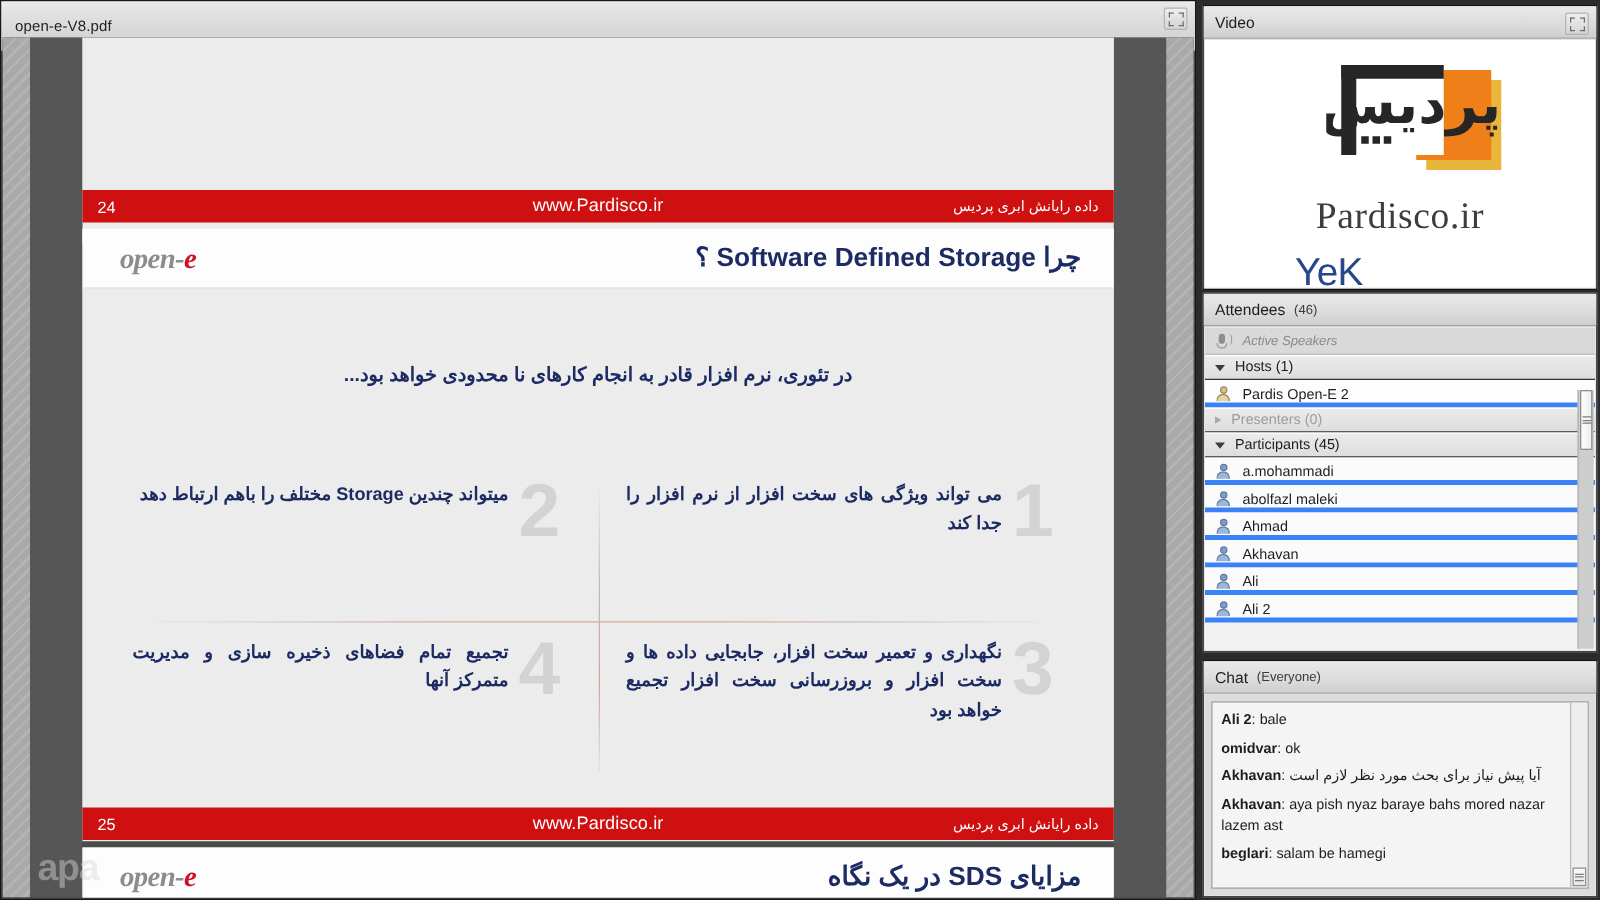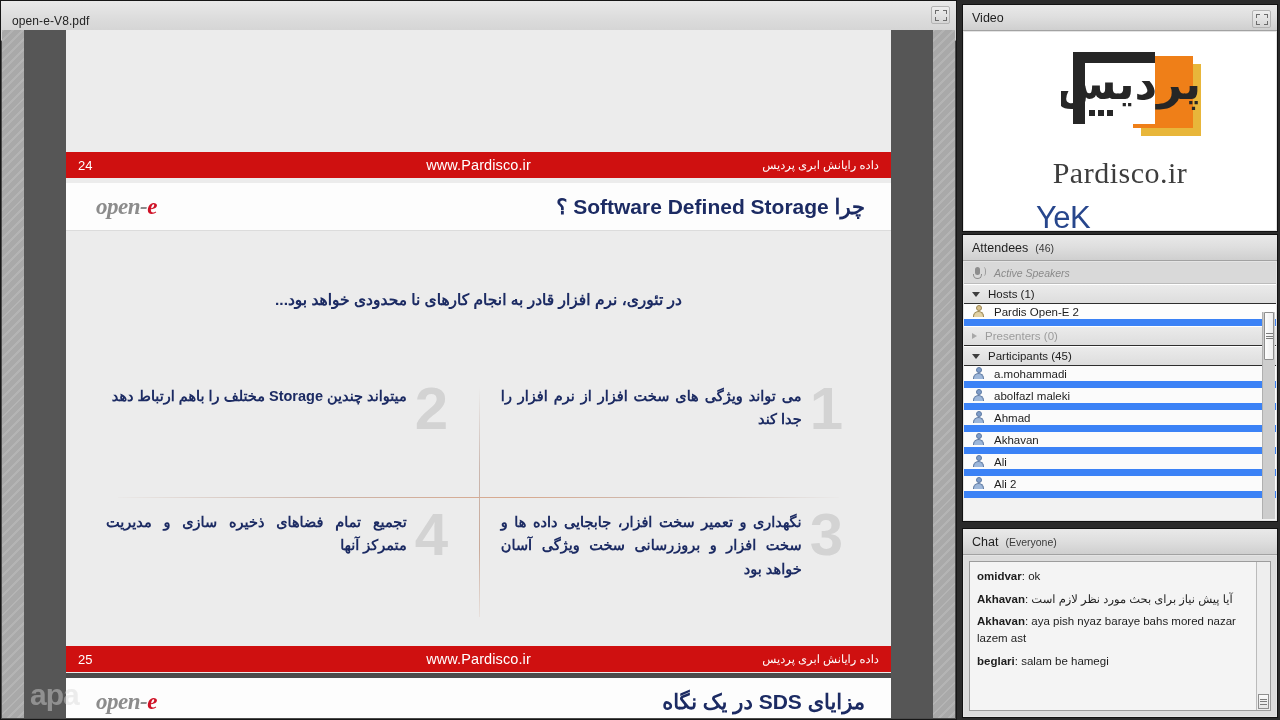--- a/index.html
+++ b/index.html
@@ -273,22 +273,22 @@
     width:0;height:0;margin-right:8px;
     border-left:5px solid #3d3d3d; border-top:3.5px solid transparent; border-bottom:3.5px solid transparent;
   }
   .tri.down {
     border-left:4px solid transparent; border-right:4px solid transparent;
     border-top:5px solid #3d3d3d; border-bottom:none;
   }
   .grp-label { font-size:11.5px; color:#1d1d1d; }
 
   .att-row {
-    height:22px; display:flex; align-items:center; padding-left:8px;
-    border-bottom:7px solid #3b82f6; background:#fbfbfb;
+    height:22px; display:flex; align-items:flex-end; padding-left:8px;
+    border-bottom:4px solid #3b82f6; background:#fbfbfb;
   }
   .att-row.host { background:#fdfdfd; }
   .av {
     width:13px; height:13px; margin-right:9px; position:relative; flex:0 0 auto;
   }
   .av b {
     position:absolute; left:4px; top:0; width:6px; height:6px; border-radius:50%;
     background:#7f9dc9; border:1px solid #5e7aa3;
   }
   .av i {
@@ -398,21 +398,21 @@
                 <span class="q-text">می تواند ویژگی های سخت افزار از نرم افزار را جدا کند</span>
                 <span class="q-num">1</span>
               </div>
 
               <div class="quad q2">
                 <span class="q-text">میتواند چندین Storage مختلف را باهم ارتباط دهد</span>
                 <span class="q-num">2</span>
               </div>
 
               <div class="quad q3">
-                <span class="q-text">نگهداری و تعمیر سخت افزار، جابجایی داده ها و سخت افزار و بروزرسانی سخت ویژگی آسان خواهد بود</span>
+                <span class="q-text">نگهداری و تعمیر سخت افزار، جابجایی داده ها و سخت افزار و بروزرسانی سخت افزار تجمیع خواهد بود</span>
                 <span class="q-num">3</span>
               </div>
 
               <div class="quad q4">
                 <span class="q-text">تجمیع تمام فضاهای ذخیره سازی و مدیریت متمرکز آنها</span>
                 <span class="q-num">4</span>
               </div>
             </div>
           </div>
 
@@ -567,20 +567,24 @@
     </div>
 
     <div class="pod" id="chat-pod">
       <div class="pod-head">
         <span class="h-title">Chat</span>
         <span class="h-sub">(Everyone)</span>
       </div>
       <div id="chat-body">
         <div id="chat-inner">
           <div id="chat-list">
+            <div class="chat-line">
+              <span class="who">Ali 2</span><span>:</span>
+              <span class="msg">bale</span>
+            </div>
             <div class="chat-line">
               <span class="who">omidvar</span><span>:</span>
               <span class="msg">ok</span>
             </div>
             <div class="chat-line">
               <span class="who">Akhavan</span><span>:</span>
               <span class="msg rtl">آیا پیش نیاز برای بحث مورد نظر لازم است</span>
             </div>
             <div class="chat-line">
               <span class="who">Akhavan</span><span>:</span>

